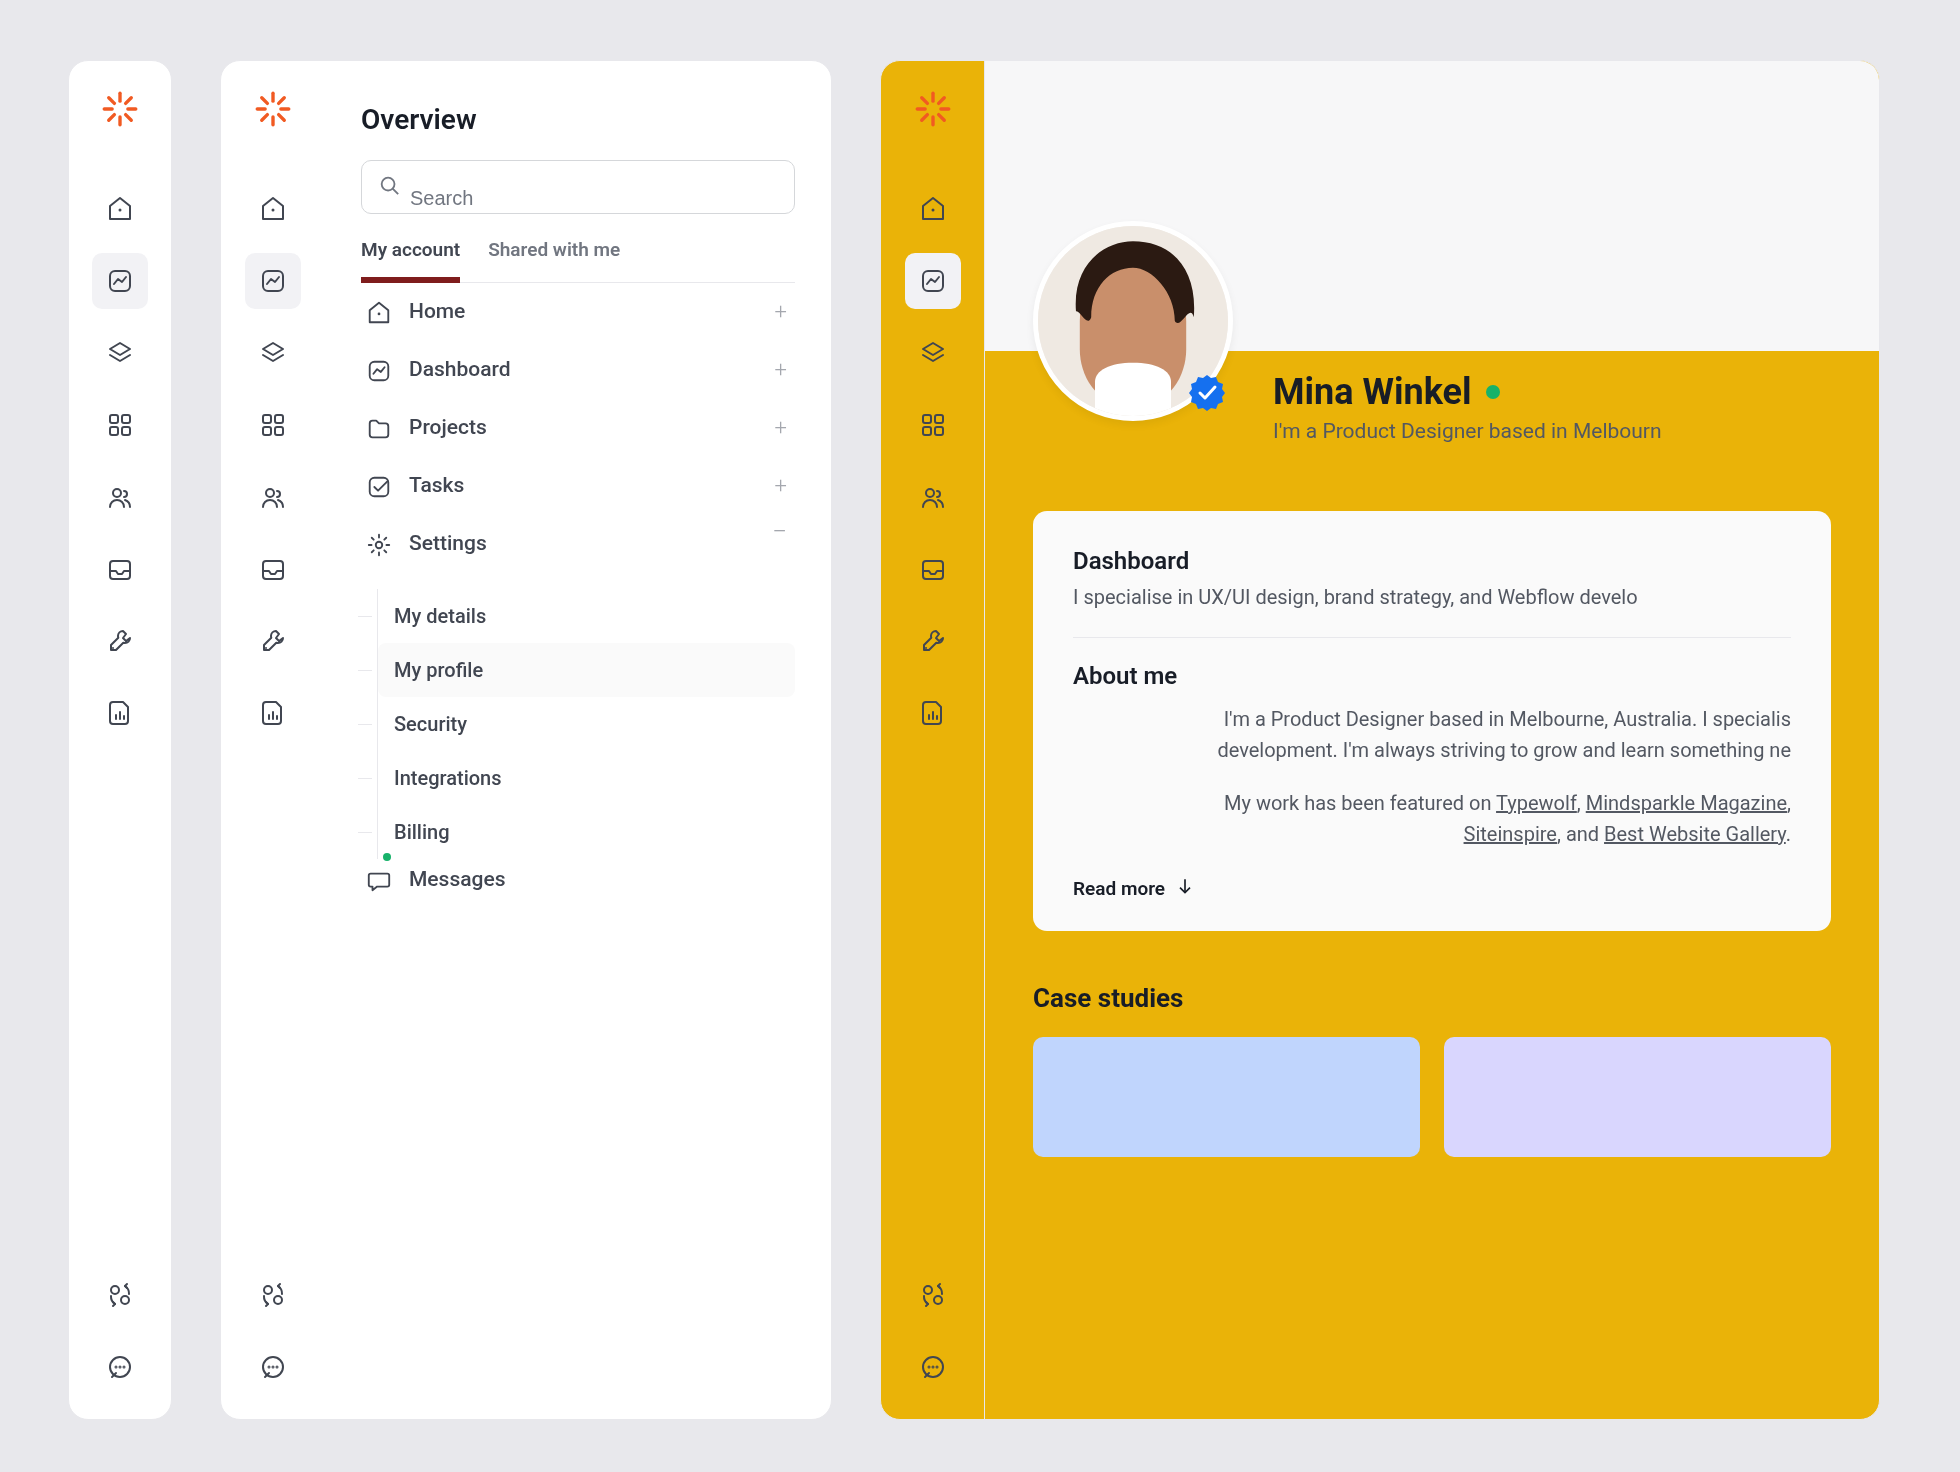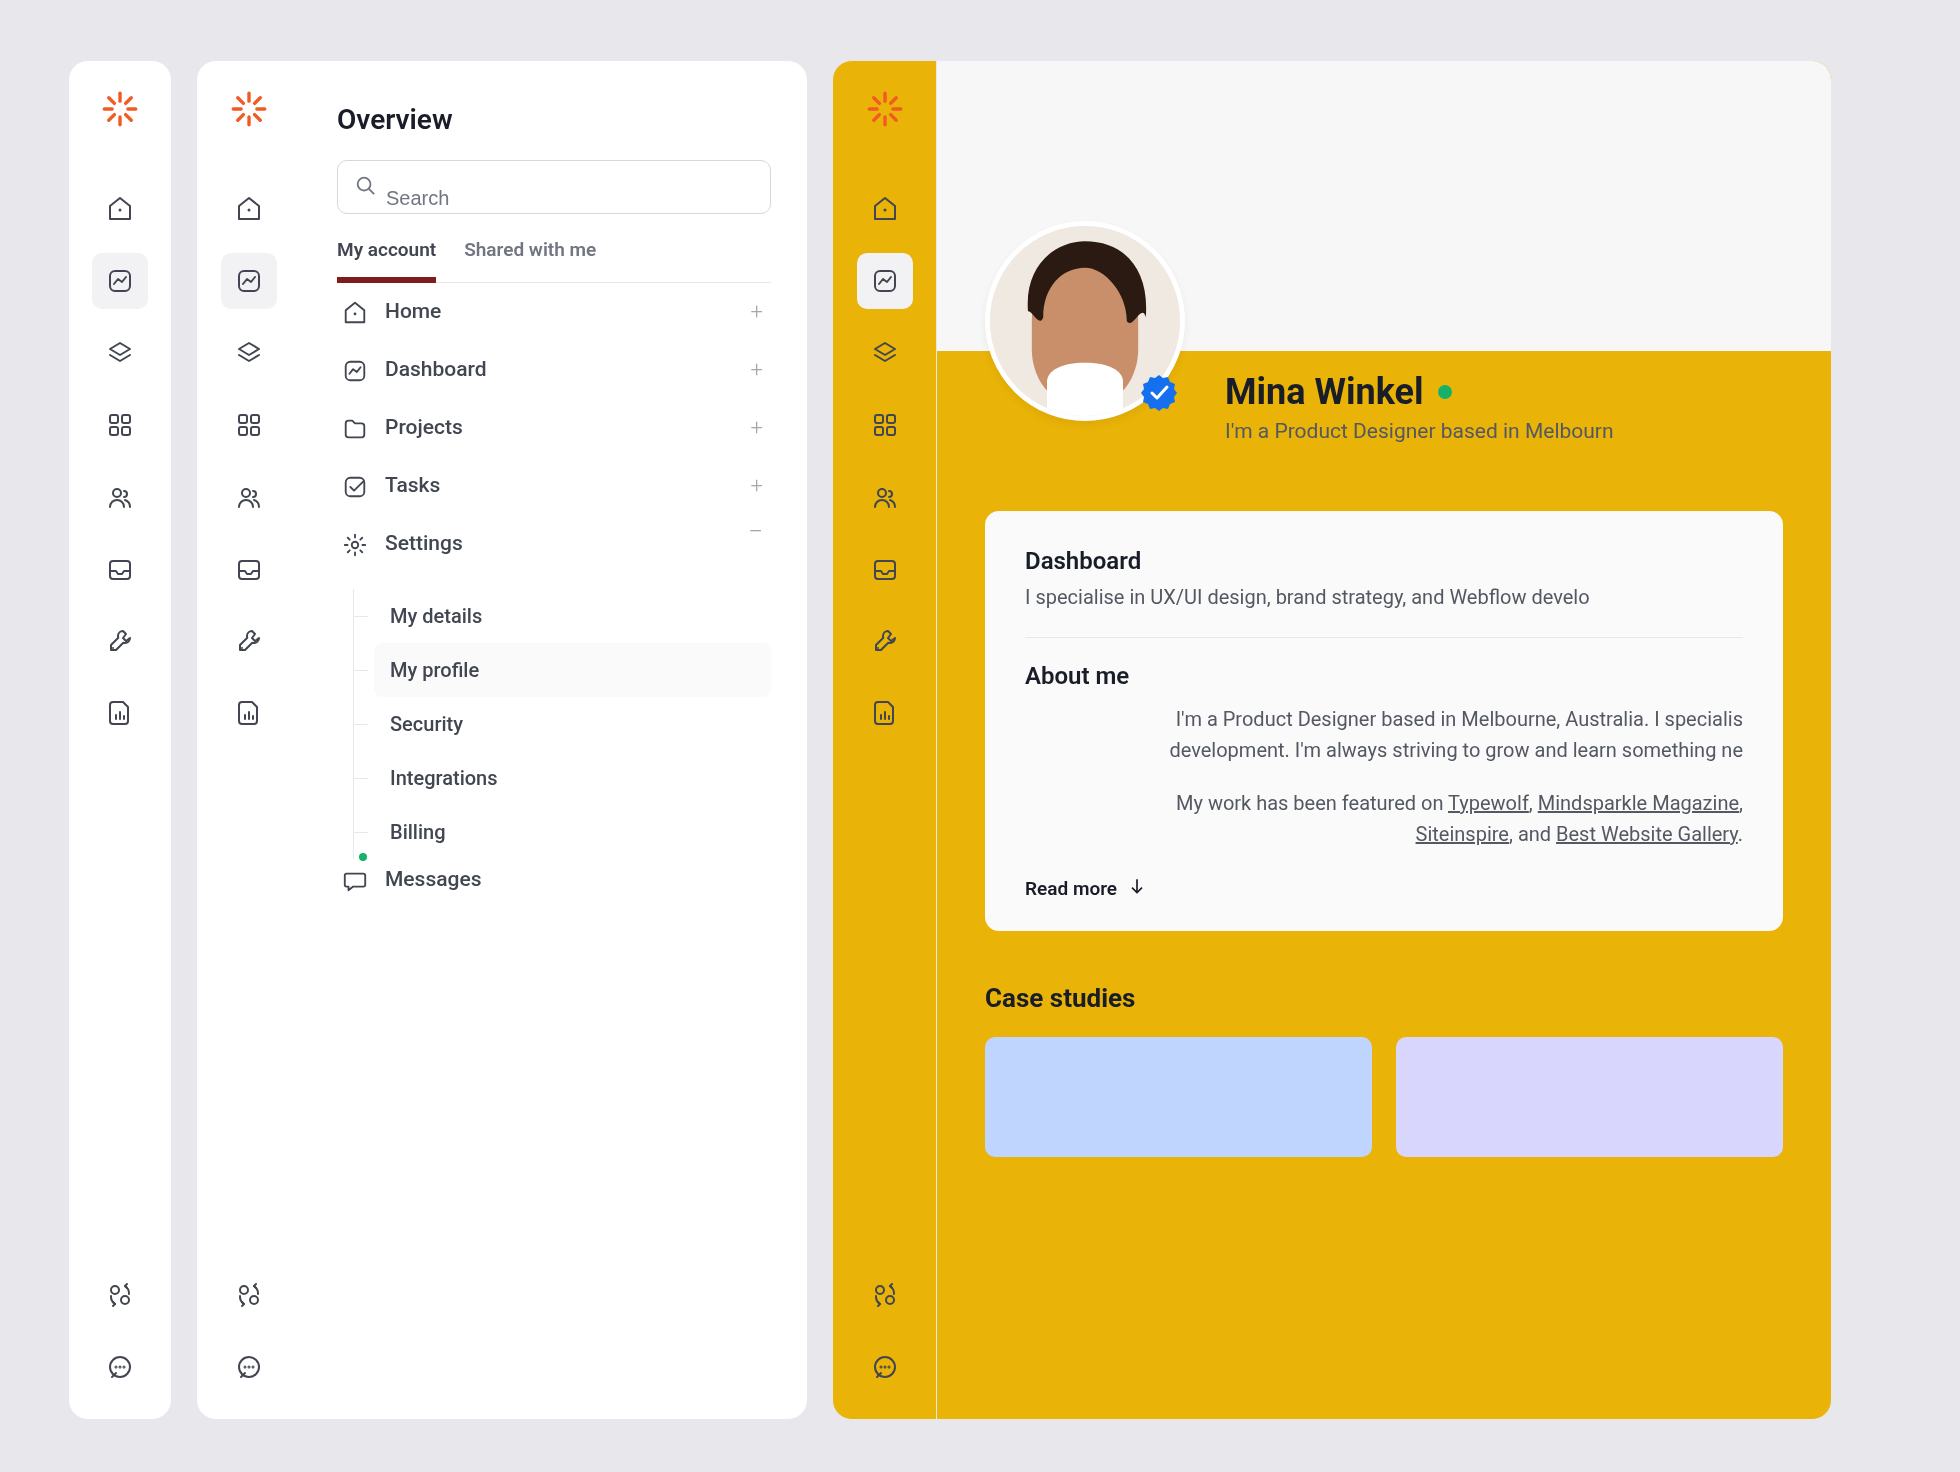--- a/index.html
+++ b/index.html
@@ -6,21 +6,21 @@
 body {
   background: #E8E8EC;
   font-family: -apple-system, BlinkMacSystemFont, "Segoe UI", Roboto, Helvetica, Arial, sans-serif;
   color: #181D27;
   overflow: hidden;
   width: 1960px;
   height: 1472px;
 }
 .canvas {
   display: flex;
-  gap: 24px;
+  gap: 48px;
   padding: 60px 0 0 68px;
   align-items: flex-start;
 }
 
 
 .rail {
   background: #FFFFFF;
   border: 1px solid #E8E8EC;
   border-radius: 20px;
   width: 104px;
@@ -92,21 +92,21 @@
 .navrow {
   display:flex; gap:16px;
   height:58px; padding:0 8px 0 4px;
   cursor:pointer; border-radius:8px;
 }
 .navrow .ic { width:28px; height:28px; display:flex; align-items:center; justify-content:center; }
 .navrow .ic svg { width:26px; height:26px; stroke:#414651; stroke-width:2; fill:none; stroke-linecap:round; stroke-linejoin:round; }
 .navrow .lbl { font-size:21px; font-weight:500; color:#414651; flex:1; }
 .navrow .add { color:#A4A7AE; font-size:22px; font-weight:300; }
 .navrow .collapse { color:#A4A7AE; font-size:26px; font-weight:300; line-height:0;}
-.subtree { margin-left: 16px; border-left:1px solid #E8E8EC; padding-left:20px; display:flex; flex-direction:column; margin-bottom:8px; }
+.subtree { margin-left: 16px; border-left:1px solid #E8E8EC; display:flex; flex-direction:column; margin-bottom:8px; }
 .subrow {
   height:54px; display:flex; align-items:center; padding:0 16px;
   font-size:20px; color:#414651; font-weight:500; cursor:pointer; border-radius:8px;
   position:relative;
 }
 .subrow::before {
   content:""; position:absolute; left:-20px; top:50%; width:14px; height:1px; background:#E8E8EC;
 }
 .subrow.active { background:#FAFAFA; }
 .msg-dot { width:8px; height:8px; background:#17B26A; border-radius:50%; position:absolute; margin-left:18px; margin-top:-14px; }

